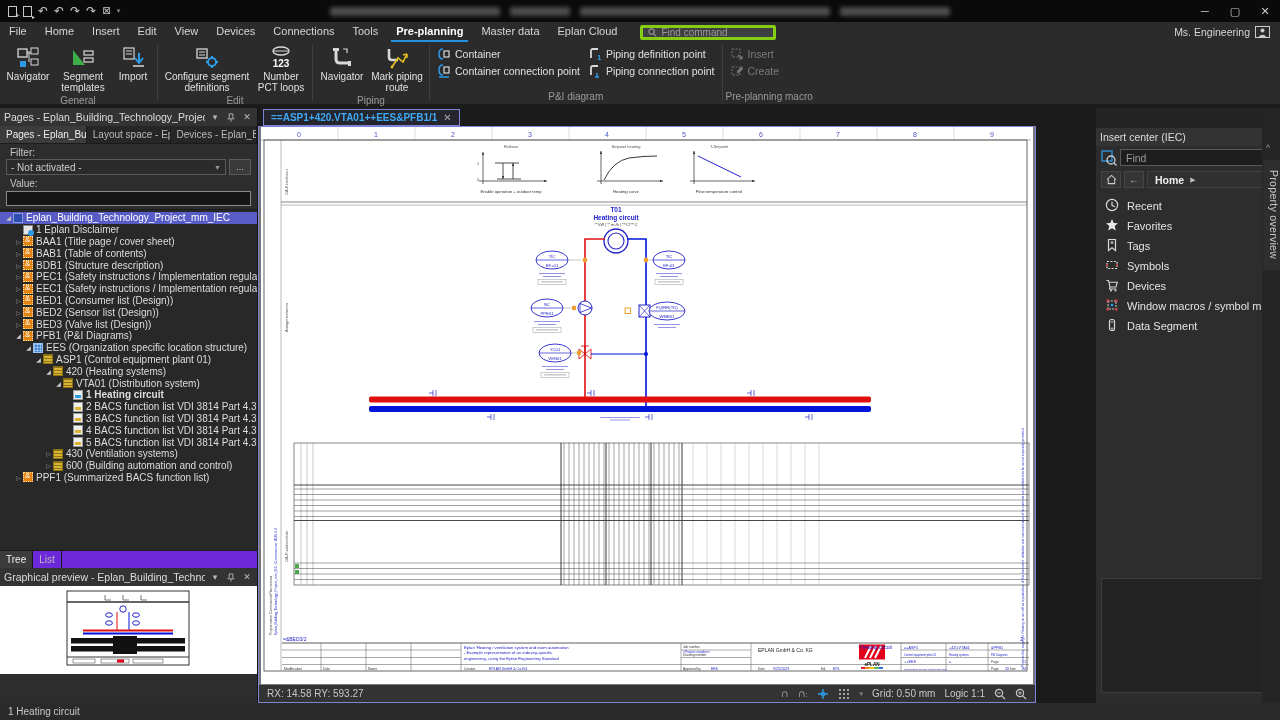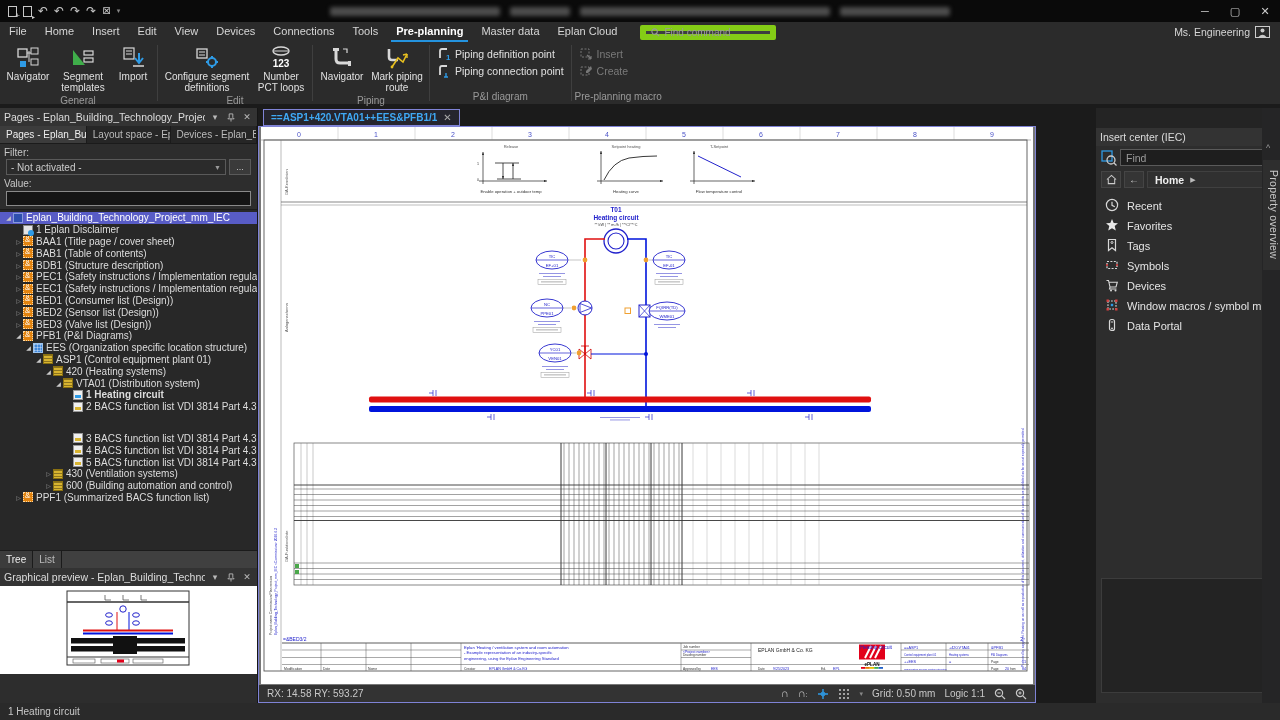--- a/index.html
+++ b/index.html
@@ -14,42 +14,42 @@
 .qa .pg::after{content:"+";position:absolute;right:-4px;bottom:-4px;font-size:8px;color:#c8c8c8}
 .qa .pg2::after{content:"▸";right:-4px;font-size:6px}
 .blurbar{height:9px;background:#4d4d4d;border-radius:2px;filter:blur(2.2px);display:inline-block}
 #winctl{margin-left:auto;display:flex}
 #winctl span{width:30px;height:22px;display:flex;align-items:center;justify-content:center;color:#ccc;font-size:11px}
 
 #menubar{left:0;top:22px;width:1280px;height:20px;background:#2b2b2b;display:flex;align-items:center}
 .mtab{padding:0 9px;height:20px;line-height:19px;font-size:11px;color:#d6d6d6;position:relative;white-space:nowrap}
 .mtab.active{color:#fff;font-weight:bold}
 .mtab.active::after{content:"";position:absolute;left:4px;right:4px;bottom:0;height:2px;background:#2493df}
-#findbox{width:136px;height:15px;background:#3d3e40;border:6px solid #84cc16;border-radius:2px;margin-left:14px;display:flex;align-items:center;color:#9a9a9a;font-size:10px;gap:4px;padding:0 5px}
+#findbox{width:136px;height:15px;background:#3d3e40;border:3px solid #84cc16;border-radius:2px;margin-left:14px;display:flex;align-items:center;color:#9a9a9a;font-size:10px;gap:4px;padding:0 5px}
 #userbox{margin-left:auto;display:flex;align-items:center;gap:5px;padding-right:10px;color:#d6d6d6;font-size:10.5px}
 
 #ribbon{left:0;top:42px;width:1280px;height:63px;background:#2b2b2b;border-bottom:1px solid #1b1b1b;display:flex}
 .rgroup{display:flex;flex-direction:column;padding:2px 2px 0 2px}
 .rbtns{display:flex;flex:1;align-items:flex-start}
 .rbtn{display:flex;flex-direction:column;align-items:center;justify-content:flex-start;padding:1px 3px;border-radius:2px}
 .rlabel{font-size:10px;line-height:11px;text-align:center;color:#e0e0e0;white-space:pre-line}
 .rgl{font-size:10px;color:#9a9a9a;text-align:center;height:14px;line-height:14px}
 .rsep{width:1px;background:#3f3f3f;margin:3px 1px}
 .smallcol{display:flex;flex-direction:column;gap:3px;padding:3px 4px}
 .sbtn{display:flex;align-items:center;gap:4px;font-size:10.5px;color:#e0e0e0;white-space:nowrap}
 .sbtn.disabled{color:#7a7a7a}
 
 #leftpanel{left:0;top:108px;width:258px;height:595px;background:#2d2d2d;border-right:1px solid #151515}
 .phead{height:18px;display:flex;align-items:center;font-size:10.5px;color:#dcdcdc;padding:0 4px;background:#333;gap:4px}
 .phead .ttl{flex:1;overflow:hidden;white-space:nowrap}
 .phico{color:#b8b8b8;font-size:9px;width:12px;text-align:center}
 .ptabs{height:18px;display:flex;background:#262626;border-bottom:1px solid #1b1b1b}
 .ptab{padding:0 6px;font-size:10px;line-height:17px;color:#bbb;border-right:1px solid #1b1b1b;white-space:nowrap;overflow:hidden}
 .ptab.active{background:#3c3c3c;color:#eee}
-.flabel{font-size:10px;color:#c8c8c8;padding:3px 4px 1px}
+.flabel{font-size:10px;color:#c8c8c8;padding:3px 10px 1px}
 .frow{display:flex;align-items:center;gap:3px;padding:0 6px}
 .fselect{flex:1;height:16px;background:#2b2b2b;border:1px solid #5a5a5a;color:#ccc;font-size:10px;display:flex;align-items:center;padding:0 4px}
 .fselect .arr{margin-left:auto;color:#999;font-size:7px}
 .fmore{width:22px;height:16px;background:#3a3a3a;border:1px solid #5a5a5a;color:#ccc;font-size:9px;text-align:center;line-height:14px}
 .vinput{height:15px;margin:1px 6px 3px;background:#151515;border:1px solid #8a8a8a}
 #tree{height:341px;background:#282828;overflow:hidden;border-top:1px solid #1b1b1b;padding-top:2px}
 .tree-row{display:flex;align-items:center;height:11.8px;font-size:10px;color:#ddd;white-space:nowrap;overflow:hidden}
 .tree-row.selected{background:#585cc6;color:#fff}
 .tree-row.bold{font-weight:bold}
 .twisty{width:9px;flex:none;color:#9a9a9a;font-size:6px;text-align:center}
@@ -60,21 +60,21 @@
 .ticon.disclaimer{background:#e4e4e4;border:1px solid #888}
 .ticon.disclaimer::after{content:"";position:absolute;right:-2px;bottom:-2px;width:6px;height:6px;border-radius:50%;background:#2e9be6}
 .ticon.orange{background:#e2830f;border:1px dotted #ffd9a0}
 .ticon.orange::after{content:"&";position:absolute;left:1px;top:-2px;font-size:8px;color:#fff}
 .ticon.blue{background:#3f86d8;border:1px solid #9cc4ee;background-image:linear-gradient(rgba(255,255,255,.35) 1px,transparent 1px),linear-gradient(90deg,rgba(255,255,255,.35) 1px,transparent 1px);background-size:3px 3px}
 .ticon.yellow{background:#d8b430;border:1px solid #8a7010;background-image:linear-gradient(rgba(0,0,0,.35) 1px,transparent 1px);background-size:10px 3px}
 .ticon.page{background:#efefef;border:1px solid #999}
 .ticon.page::after{content:"";position:absolute;left:1px;bottom:1px;width:6px;height:3px;background:#2e9be6}
 .ticon.page2{background:#efefef;border:1px solid #999}
 .ticon.page2::after{content:"";position:absolute;left:1px;bottom:1px;width:6px;height:3px;background:#d8b430}
-#btabs{height:18px;display:flex;background:#404040;border-top:1px solid #1b1b1b}
+#btabs{height:18px;display:flex;background:#6d28d9;border-top:1px solid #1b1b1b}
 #prevbody{height:88px;background:#fff;margin:0;position:relative}
 #leftpanel .gap{height:27px;background:#2d2d2d}
 
 #editor{left:258px;top:108px;width:778px;height:595px}
 #tabrow{height:18px;display:flex;align-items:flex-end;background:transparent}
 #doctab{margin-left:5px;height:17px;border:1px solid #7f83d6;background:#25252e;display:flex;align-items:center;gap:6px;padding:0 7px;font-size:10px;color:#3fa9f5;font-weight:bold}
 #doctab .x{color:#aaa;font-weight:normal}
 #editbox{position:absolute;left:0;top:18px;width:778px;height:577px;border:1px solid #7f83d6;background:#787878}
 #canvas{position:absolute;left:0;top:0;width:776px;height:558px;overflow:hidden}
 #edstatus{position:absolute;left:0;bottom:0;width:776px;height:17px;background:#333;display:flex;align-items:center;font-size:10px;color:#c8c8c8;padding:0 8px;gap:10px}
@@ -243,20 +243,37 @@
           </svg>
         <span class="rlabel">Mark piping
 route</span>
       </div>
     </div>
     <div class="rgl">Piping</div>
   </div>
   <div class="rsep"></div>
   <div class="rgroup">
     <div class="rbtns">
+      <div class="smallcol">
+        <div class="sbtn">
+          <svg width="14" height="14" viewBox="0 0 14 14">
+              <path d="M6 2 Q2 2 2 7 Q2 12 6 12" fill="none" stroke="#2e9be6" stroke-width="1.5"></path>
+              <rect x="7" y="4" width="5" height="6" fill="none" stroke="#d8d8d8" stroke-width="1.2"></rect>
+            </svg>
+          <span>Container</span>
+        </div>
+        <div class="sbtn">
+          <svg width="14" height="14" viewBox="0 0 14 14">
+              <path d="M6 1 Q2 1 2 6 Q2 11 6 11" fill="none" stroke="#2e9be6" stroke-width="1.5"></path>
+              <rect x="7" y="3" width="5" height="6" fill="none" stroke="#d8d8d8" stroke-width="1.2"></rect>
+              <line x1="2" y1="13" x2="12" y2="13" stroke="#2e9be6" stroke-width="1.5"></line>
+            </svg>
+          <span>Container connection point</span>
+        </div>
+      </div>
       <div class="smallcol">
         <div class="sbtn">
           <svg width="14" height="14" viewBox="0 0 14 14">
               <path d="M3 11 L3 4 Q3 2 5 2 L10 2" fill="none" stroke="#d8d8d8" stroke-width="1.8"></path>
               <text x="9" y="13" font-size="8" fill="#2e9be6" font-weight="bold">1</text>
             </svg>
           <span>Piping definition point</span>
         </div>
         <div class="sbtn">
           <svg width="14" height="14" viewBox="0 0 14 14">
@@ -397,21 +414,21 @@
       <div class="tree-row bold" style="padding-left: 64px;">
         <span class="twisty"></span>
         <span class="ticon page"></span>
         <span>1 Heating circuit</span>
       </div>
       <div class="tree-row" style="padding-left: 64px;">
         <span class="twisty"></span>
         <span class="ticon page2"></span>
         <span>2 BACS function list VDI 3814 Part 4.3</span>
       </div>
-      <div class="tree-row" style="padding-left: 64px; margin-top: 20px;">
+      <div class="tree-row" style="padding-left: 64px;">
         <span class="twisty"></span>
         <span class="ticon page2"></span>
         <span>3 BACS function list VDI 3814 Part 4.3</span>
       </div>
       <div class="tree-row" style="padding-left: 64px;">
         <span class="twisty"></span>
         <span class="ticon page2"></span>
         <span>4 BACS function list VDI 3814 Part 4.3</span>
       </div>
       <div class="tree-row" style="padding-left: 64px;">
@@ -928,21 +945,21 @@
         <rect x="5.8" y="5.8" width="2.4" height="2.4" fill="#2e9be6"></rect>
       </svg>
     <span>Window macros / symbol macros</span>
   </div>
   <div class="icitem">
     <svg width="14" height="14" viewBox="0 0 14 14">
         <rect x="4.5" y="1.5" width="5" height="11" rx="2" fill="none" stroke="#d8d8d8" stroke-width="1.2"></rect>
         <circle cx="7" cy="10.5" r="0.9" fill="#d8d8d8"></circle>
         <line x1="5.8" y1="4" x2="8.2" y2="4" stroke="#d8d8d8"></line>
       </svg>
-    <span>Data Portal</span>
+    <span>Data Segment</span>
     <span class="bdg">0</span>
   </div>
   <div id="icinset"></div>
 </div>
 
 <div class="abs" id="rightstrip"></div>
 <span class="abs" id="propchev">^</span>
 <div class="abs" id="proptab">Property overview</div>
 
 <div class="abs" id="statusbar">

